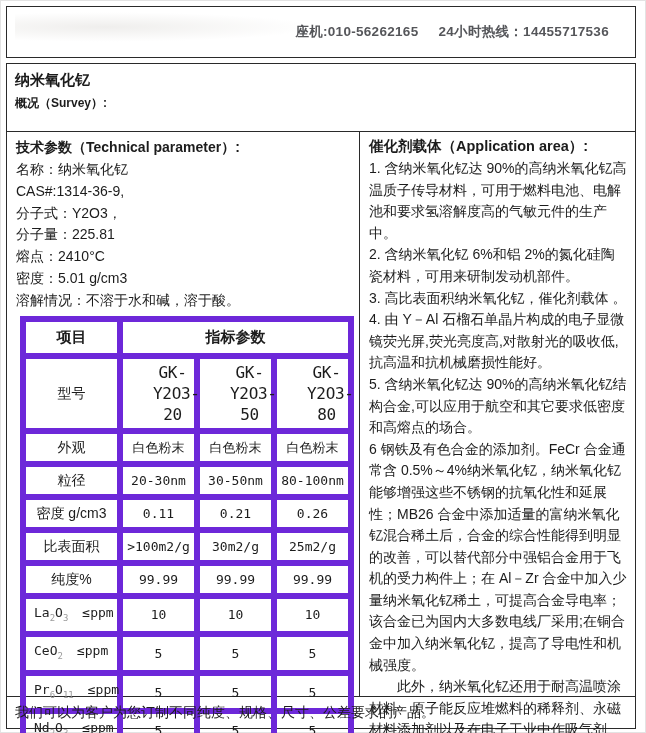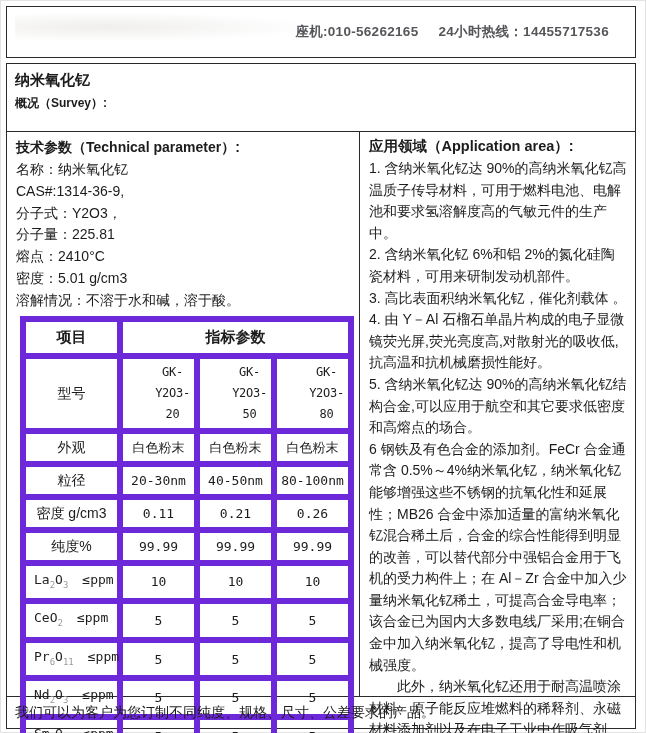--- a/index.html
+++ b/index.html
@@ -52,21 +52,21 @@
     border:6px solid #6d28d9; text-align:center; vertical-align:middle;
   }
   table.spec th { font-size:15px; font-weight:bold; padding:6px 2px; }
   table.spec td { padding:3px 2px; line-height:21px; }
   td.lbl { font-size:14px; }
   td.lbl.frm { text-align:left; padding-left:8px; }
   .chem { font-family:"DejaVu Sans Mono", monospace; font-size:13px; color:#222; }
   .chem sub { font-size:9px; color:#9a9a9a; }
   .leq  { font-family:"DejaVu Sans Mono", monospace; font-size:13px; margin-left:14px; }
   td.val { font-family:"DejaVu Sans Mono", monospace; font-size:13px; }
-  td.val.tight { font-size:12px; letter-spacing:-0.3px;padding-left:30px; }
+  td.val.tight { font-size:16px; letter-spacing:-0.3px;padding-left:30px; }
 
   
   .app-heading { font-weight:bold; font-size:14.5px; line-height:23px; }
   .right-col p { font-size:14px; line-height:21.6px; }
 
   
   .footer-row {
     border-top:1px solid #2a2a2a; height:32px;
     display:flex; align-items:center; padding-left:8px;
     font-size:14px;
@@ -126,30 +126,36 @@
               </tr>
               <tr>
                 <td class="lbl">外观</td>
                 <td class="val">白色粉末</td>
                 <td class="val">白色粉末</td>
                 <td class="val">白色粉末</td>
               </tr>
               <tr>
                 <td class="lbl">粒径</td>
                 <td class="val">20-30nm</td>
-                <td class="val">40-50nm</td>
+                <td class="val">30-50nm</td>
                 <td class="val">80-100nm</td>
               </tr>
               <tr>
                 <td class="lbl">密度 g/cm3</td>
                 <td class="val">0.11</td>
                 <td class="val">0.21</td>
                 <td class="val">0.26</td>
               </tr>
               <tr>
+                <td class="lbl">比表面积</td>
+                <td class="val">&gt;100m2/g</td>
+                <td class="val">30m2/g</td>
+                <td class="val">25m2/g</td>
+              </tr>
+              <tr>
                 <td class="lbl">纯度%</td>
                 <td class="val">99.99</td>
                 <td class="val">99.99</td>
                 <td class="val">99.99</td>
               </tr>
               <tr>
                 <td class="lbl frm"><span class="chem">La<sub>2</sub>O<sub>3</sub></span><span class="leq">≤ppm</span></td>
                 <td class="val">10</td>
                 <td class="val">10</td>
                 <td class="val">10</td>
@@ -182,21 +188,21 @@
                 <td class="lbl frm"><span class="chem">Eu<sub>2</sub>O<sub>3</sub></span><span class="leq">≤ppm</span></td>
                 <td class="val">5</td>
                 <td class="val">5</td>
                 <td class="val">5</td>
               </tr>
             </tbody>
         </table>
       </div>
 
       <div class="right-col">
-        <div class="app-heading">应用领域（Application area）:</div>
+        <div class="app-heading">催化剂载体（Application area）:</div>
         <div>
             <p>1. 含纳米氧化钇达 90%的高纳米氧化钇高温质子传导材料，可用于燃料电池、电解池和要求氢溶解度高的气敏元件的生产中。</p>
             <p>2. 含纳米氧化钇 6%和铝 2%的氮化硅陶瓷材料，可用来研制发动机部件。</p>
             <p>3. 高比表面积纳米氧化钇，催化剂载体 。</p>
             <p>4. 由 Y－Al 石榴石单晶片构成的电子显微镜荧光屏,荧光亮度高,对散射光的吸收低,抗高温和抗机械磨损性能好。</p>
             <p>5. 含纳米氧化钇达 90%的高纳米氧化钇结构合金,可以应用于航空和其它要求低密度和高熔点的场合。</p>
             <p>6 钢铁及有色合金的添加剂。FeCr 合金通常含 0.5%～4%纳米氧化钇，纳米氧化钇能够增强这些不锈钢的抗氧化性和延展性；MB26 合金中添加适量的富纳米氧化钇混合稀土后，合金的综合性能得到明显的改善，可以替代部分中强铝合金用于飞机的受力构件上；在 Al－Zr 合金中加入少量纳米氧化钇稀土，可提高合金导电率；该合金已为国内大多数电线厂采用;在铜合金中加入纳米氧化钇，提高了导电性和机械强度。</p>
             <p>　　此外，纳米氧化钇还用于耐高温喷涂材料、原子能反应堆燃料的稀释剂、永磁材料添加剂以及在电子工业中作吸气剂等。</p>
           </div>
       </div>

